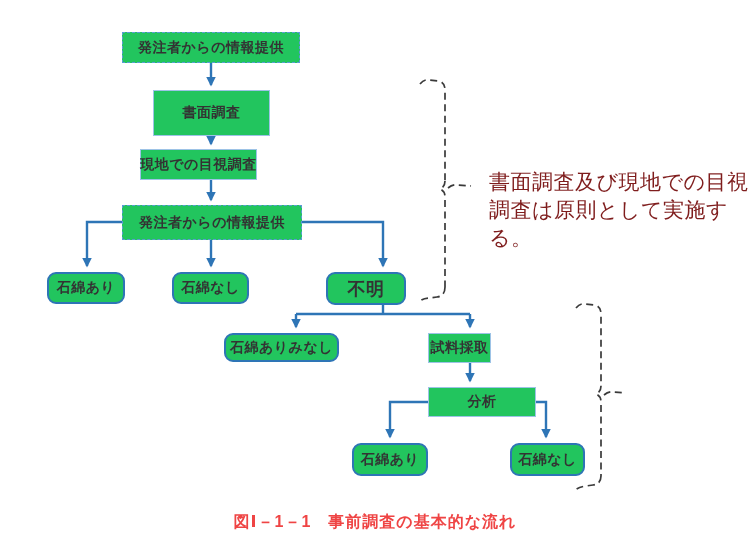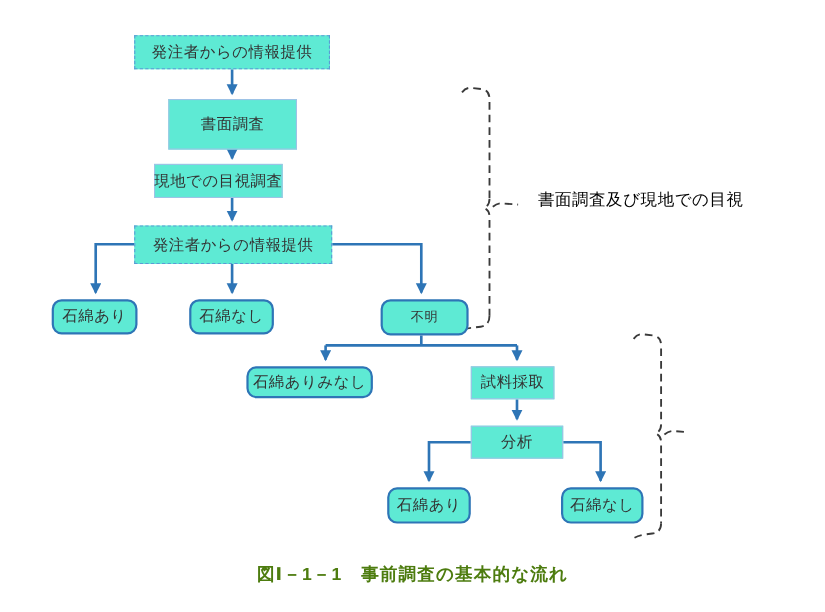--- a/index.html
+++ b/index.html
@@ -8,43 +8,44 @@
     width:750px;height:556px;
     background:#ffffff;
     font-family:"Liberation Sans","DejaVu Sans",sans-serif;
     color:#333333;
     overflow:hidden;
   }
   .wires{position:absolute;left:0;top:0;width:750px;height:556px;}
   .node{
     position:absolute;
     display:flex;align-items:center;justify-content:center;
-    background:#5eead4;
+    background:#22c55e;
     font-size:14px;
     color:#333333;
     box-sizing:border-box;
     white-space:nowrap;
     letter-spacing:0.5px;
+    font-weight:bold;
   }
   .node.thin   {border:1.4px solid #9DC3E6;}
   .node.dashed {border:1.4px dashed #5B9BD5;}
   .node.round  {border:2.4px solid #2E75B6;border-radius:9px;}
   .note{
     position:absolute;
-    font-size:15px;
-    color:#000000;
+    font-size:21px;
+    color:#7f1d1d;
   }
   .note1{left:489px;top:168px;line-height:28px;letter-spacing:0.5px;}
   .note2{left:624px;top:327px;line-height:25px;letter-spacing:2px;}
   .caption{
     position:absolute;
     left:0;top:512px;width:750px;
     text-align:center;
     font-size:16px;font-weight:bold;
-    color:#4d7c0f;
+    color:#ef4444;
     letter-spacing:1px;
   }
 </style>
 </head>
 <body>
 
 <div class="canvas">
 
   <svg class="wires" viewBox="0 0 750 556" xmlns="http://www.w3.org/2000/svg">
     <defs>
@@ -88,32 +89,33 @@
   <div class="node thin" style="left:153px;top:90px;width:117px;height:46px;">書面調査</div>
 
   <div class="node thin" style="left:140px;top:149px;width:117px;height:31px;">現地での目視調査</div>
 
   <div class="node dashed" style="left:122px;top:205px;width:180px;height:35px;">発注者からの情報提供</div>
 
   <div class="node round" style="left:47px;top:272px;width:78px;height:32px;">石綿あり</div>
 
   <div class="node round" style="left:172px;top:272px;width:77px;height:32px;">石綿なし</div>
 
-  <div class="node round" style="left:346px;top:272px;width:80px;height:33px;font-size:12px;">不明</div>
+  <div class="node round" style="left:326px;top:272px;width:80px;height:33px;font-size:18px;">不明</div>
 
   <div class="node round" style="left:224px;top:333px;width:115px;height:29px;">石綿ありみなし</div>
 
-  <div class="node thin" style="left:428px;top:333px;width:76px;height:30px;">試料採取</div>
+  <div class="node thin" style="left:428px;top:333px;width:63px;height:30px;">試料採取</div>
 
-  <div class="node thin" style="left:428px;top:387px;width:84px;height:30px;">分析</div>
+  <div class="node thin" style="left:428px;top:387px;width:108px;height:30px;">分析</div>
 
   <div class="node round" style="left:352px;top:443px;width:76px;height:33px;">石綿あり</div>
 
   <div class="node round" style="left:510px;top:443px;width:75px;height:33px;">石綿なし</div>
 
   <div class="note note1">
     <div>書面調査及び現地での目視</div>
+    <div>調査は原則として実施する。</div>
   </div>
 
 
   <div class="caption">図Ⅰ－1－1　事前調査の基本的な流れ</div>
 
 </div>
 
 </body></html>

